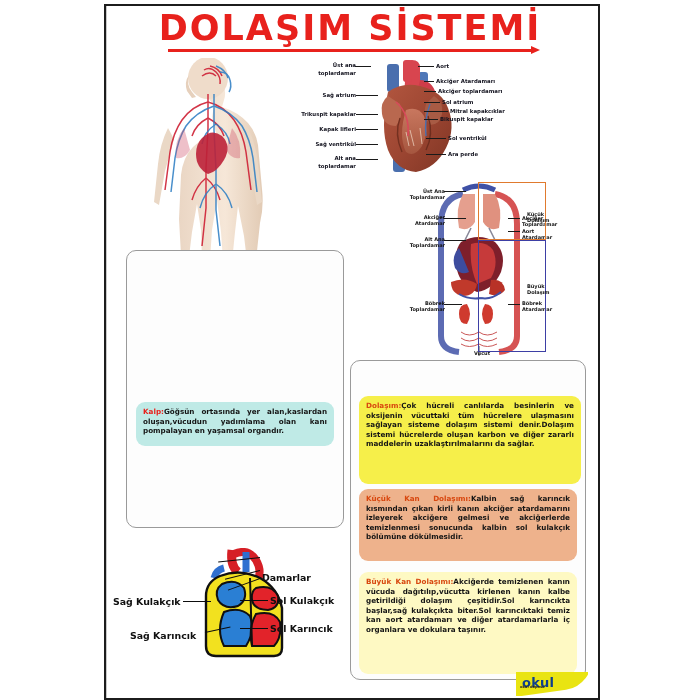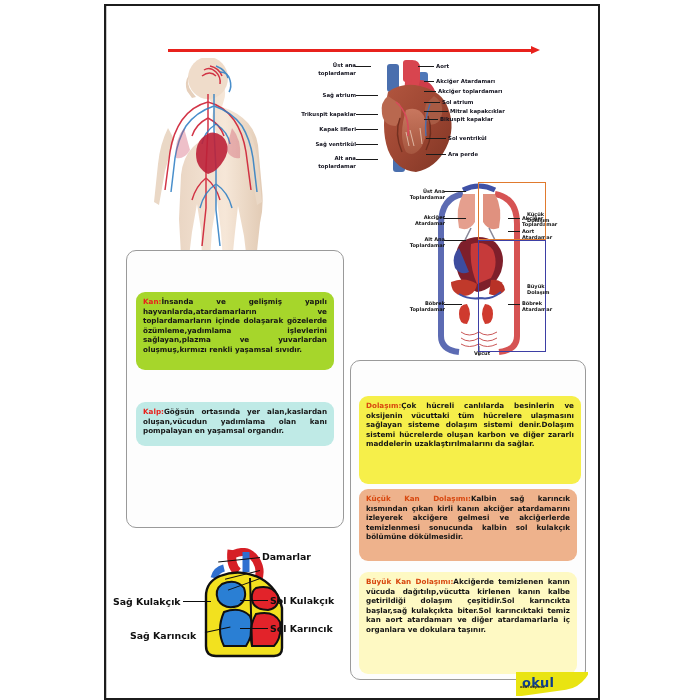--- a/index.html
+++ b/index.html
@@ -103,20 +103,21 @@
     border-radius:0 0 60px 0;transform:rotate(-8deg);
   }
 </style>
 </head>
 <body>
 
 <div id="poster">
 
   <div class="sheet"></div>
 
+  <div class="title">DOLAŞIM SİSTEMİ</div>
   <div class="title-rule"></div>
 
   <div class="body-fig">
     <svg width="140" height="205" viewBox="0 0 140 205">
       <defs>
         <linearGradient id="skin" x1="0" y1="0" x2="1" y2="0">
           <stop offset="0%" stop-color="#ead6c4"></stop>
           <stop offset="55%" stop-color="#f6e7d8"></stop>
           <stop offset="100%" stop-color="#e2cbb5"></stop>
         </linearGradient>
@@ -322,23 +323,20 @@
   </div>
 
   <div class="box-buyuk"></div>
   <div class="circ-lbl" style="left:527px;top:283px;width:36px;">
     <span>Büyük</span><br><span>Dolaşım</span>
   </div>
 
   <div class="panel" style="left:126px;top:250px;width:218px;height:278px;"></div>
 
 
-  <div class="block b-kan" style="left:136px;top:292px;width:198px;height:78px;">
-    <span class="key">Kan:</span><span>İnsanda ve gelişmiş yapılı hayvanlarda,atardamarların ve toplardamarların içinde dolaşarak gözelerde özümleme,yadımlama işlevlerini sağlayan,plazma ve yuvarlardan oluşmuş,kırmızı renkli yaşamsal sıvıdır.</span>
-  </div>
 
   <div class="block b-kalp" style="left:136px;top:402px;width:198px;height:44px;">
     <span class="key">Kalp:</span><span>Göğsün ortasında yer alan,kaslardan oluşan,vücudun yadımlama olan kanı pompalayan en yaşamsal organdır.</span>
   </div>
 
 
   <div class="panel" style="left:350px;top:360px;width:236px;height:320px;"></div>
 
 
   <div class="block b-dolasim" style="left:359px;top:396px;width:222px;height:88px;">
@@ -370,21 +368,21 @@
       <path d="M34 64 q16 -6 26 4 q6 14 -4 30 l-22 0 q-8 -16 0 -34z" fill="#2a7fd4" stroke="#101010" stroke-width="2"></path>
 
       <path d="M66 40 q16 -4 22 8 q2 12 -10 14 q-14 0 -16 -10 q-1 -9 4 -12z" fill="#e2232a" stroke="#101010" stroke-width="2"></path>
 
       <path d="M66 66 q18 -4 24 8 q2 16 -6 24 l-22 0 q-4 -18 4 -32z" fill="#e2232a" stroke="#101010" stroke-width="2"></path>
 
       <path d="M60 30 L62 98" stroke="#101010" stroke-width="2"></path>
     </svg>
   </div>
 
-  <div class="hb-lbl" style="left:262px;top:551px;">Damarlar</div>
+  <div class="hb-lbl" style="left:262px;top:572px;">Damarlar</div>
   <div class="hb-line" style="left:218px;top:557px;width:42px;transform:rotate(-6deg);transform-origin:right center;"></div>
   <div class="hb-line" style="left:224px;top:570px;width:36px;transform:rotate(-14deg);transform-origin:right center;"></div>
   <div class="hb-line" style="left:226px;top:578px;width:34px;transform:rotate(-20deg);transform-origin:right center;"></div>
 
   <div class="hb-lbl" style="left:270px;top:595px;">Sol Kulakçık</div>
   <div class="hb-line" style="left:240px;top:600px;width:28px;"></div>
 
   <div class="hb-lbl" style="left:270px;top:623px;">Sol Karıncık</div>
   <div class="hb-line" style="left:240px;top:628px;width:28px;"></div>
 

